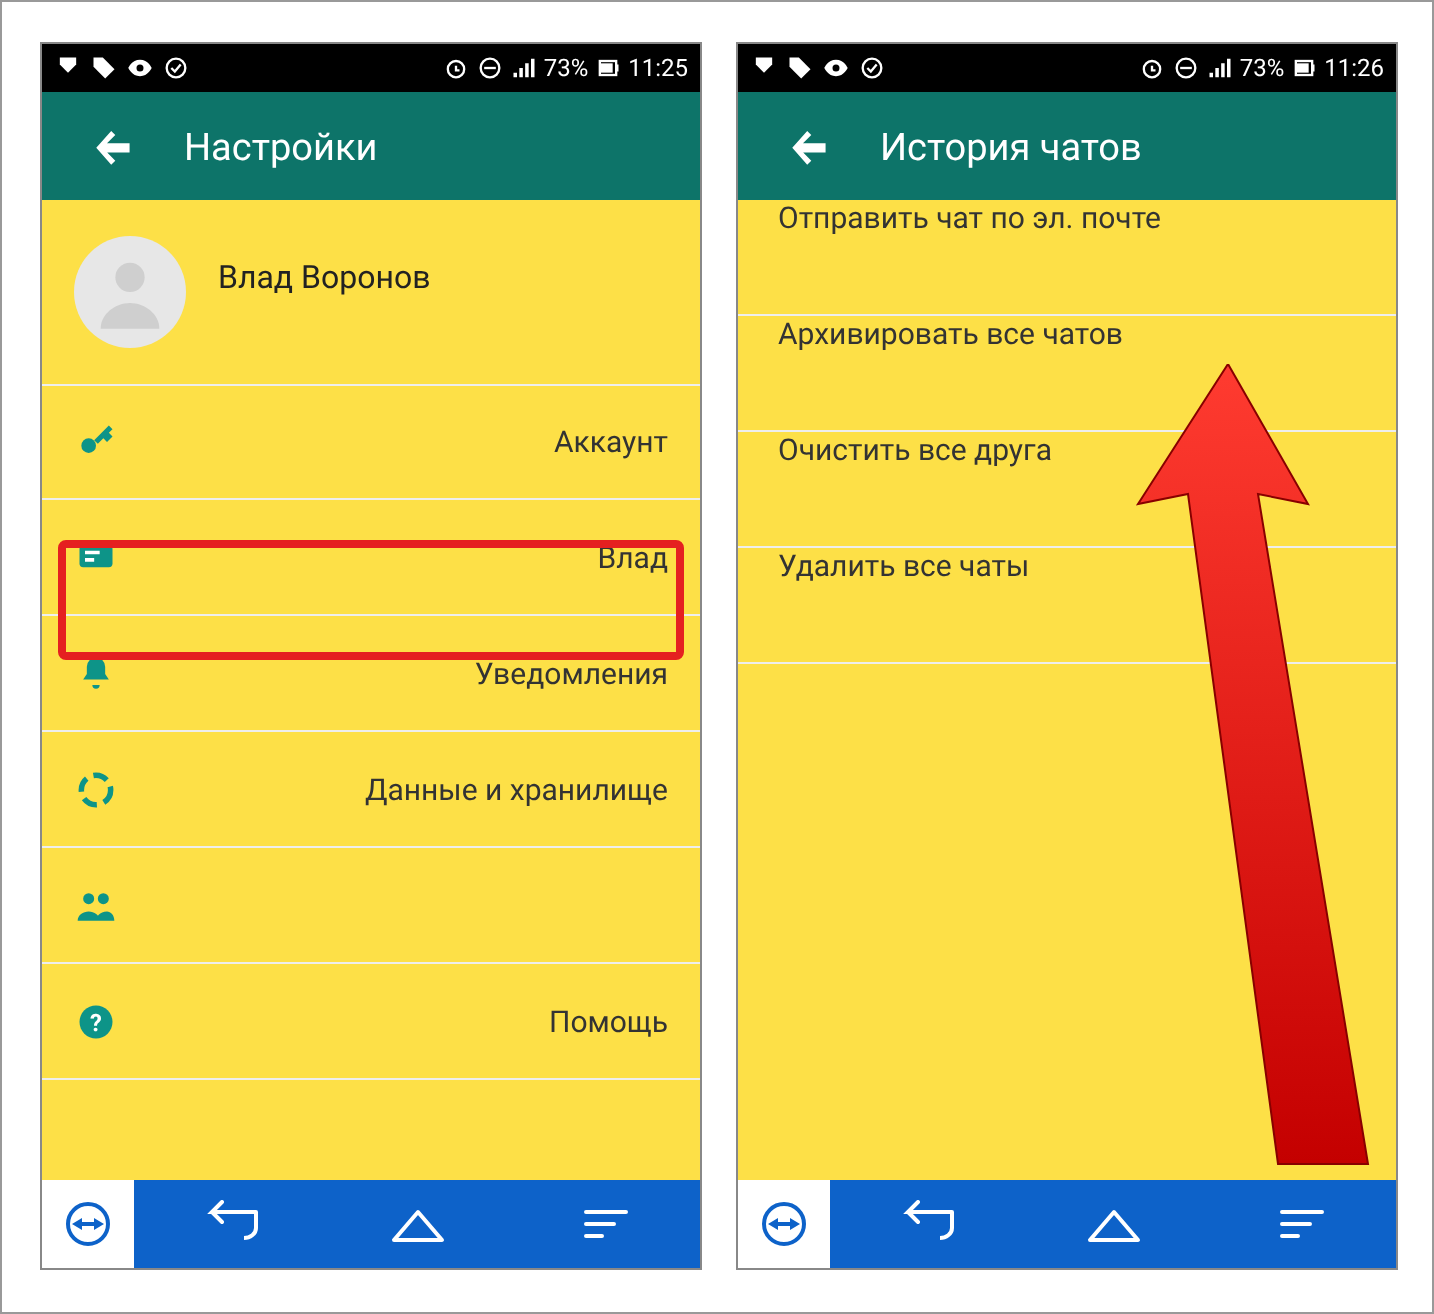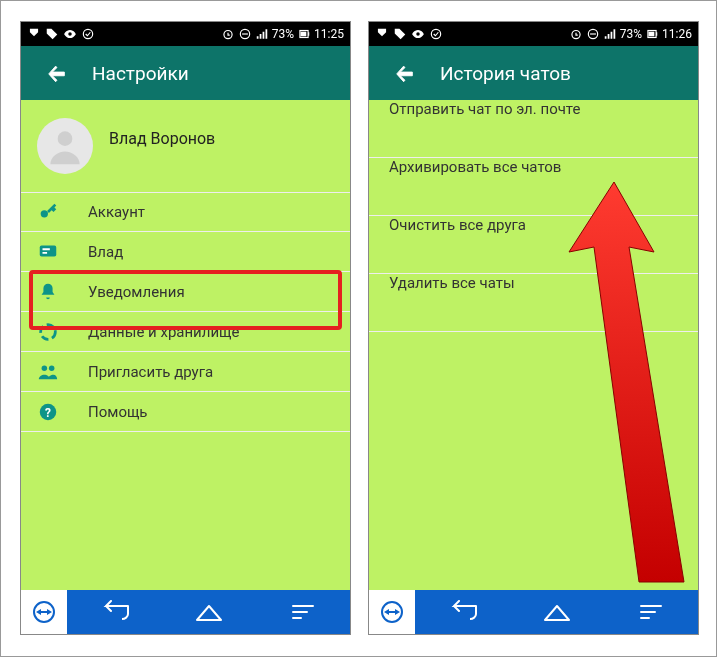--- a/index.html
+++ b/index.html
@@ -9,21 +9,21 @@
     width: 717px;
     height: 657px;
     position: relative;
     border: 1px solid #999;
   }
   .phone {
     position: absolute;
     width: 331px;
     height: 614px;
     border: 1px solid #888;
-    background: #bef264;
+    background: #fde047;
     overflow: hidden;
   }
   .phone-left { left: 19px; top: 20px; }
   .phone-right { left: 367px; top: 20px; }
 
   
   .statusbar {
     height: 24px;
     background: #000;
     color: #fff;
@@ -65,25 +65,26 @@
     display:flex; align-items:center; justify-content:center;
   }
   .avatar svg { width: 44px; height:44px; fill:#cfcfcf;}
   .profile-text .name { font-size: 16px; color:#222; margin-bottom:16px;}
   .profile-text .status { font-size: 13px; color:#777;}
 
   
   .list { }
   .item {
     display:flex; align-items:center;
-    height: 40px;
+    height: 58px;
     padding: 0 16px;
-    gap: 29px;
+    gap: 40px;
     border-bottom: 1px solid #eee;
     position: relative;
+    justify-content: space-between;
   }
   .item:first-child { border-top: 1px solid #eee; }
   .item .icon { width: 22px; height:22px; display:flex; align-items:center; justify-content:center;}
   .item .icon svg { width:100%; height:100%; fill:#0d9488;}
   .item .label { font-size: 15px; color:#333; }
   .item-simple {
     display:flex; 
     height: 58px;
     padding: 0 20px;
     border-bottom: 1px solid #eee;
@@ -240,21 +241,20 @@
       <span class="label">Данные и хранилище</span>
     </div>
     <div class="item">
       <span class="icon">
           <svg viewBox="0 0 24 24">
             <circle cx="8" cy="8" r="3"></circle>
             <circle cx="16" cy="8" r="3"></circle>
             <path d="M2 20c0-3 3-5 6-5s6 2 6 5zm10 0c0-2 2-5 6-5 2 0 4 2 4 5z"></path>
           </svg>
         </span>
-      <span class="label">Пригласить друга</span>
     </div>
     <div class="item">
       <span class="icon">
           <svg viewBox="0 0 24 24">
             <circle cx="12" cy="12" r="9"></circle>
             <text x="12" y="17" font-size="13" fill="#fff" text-anchor="middle" font-weight="bold">?</text>
           </svg>
         </span>
       <span class="label">Помощь</span>
     </div>

